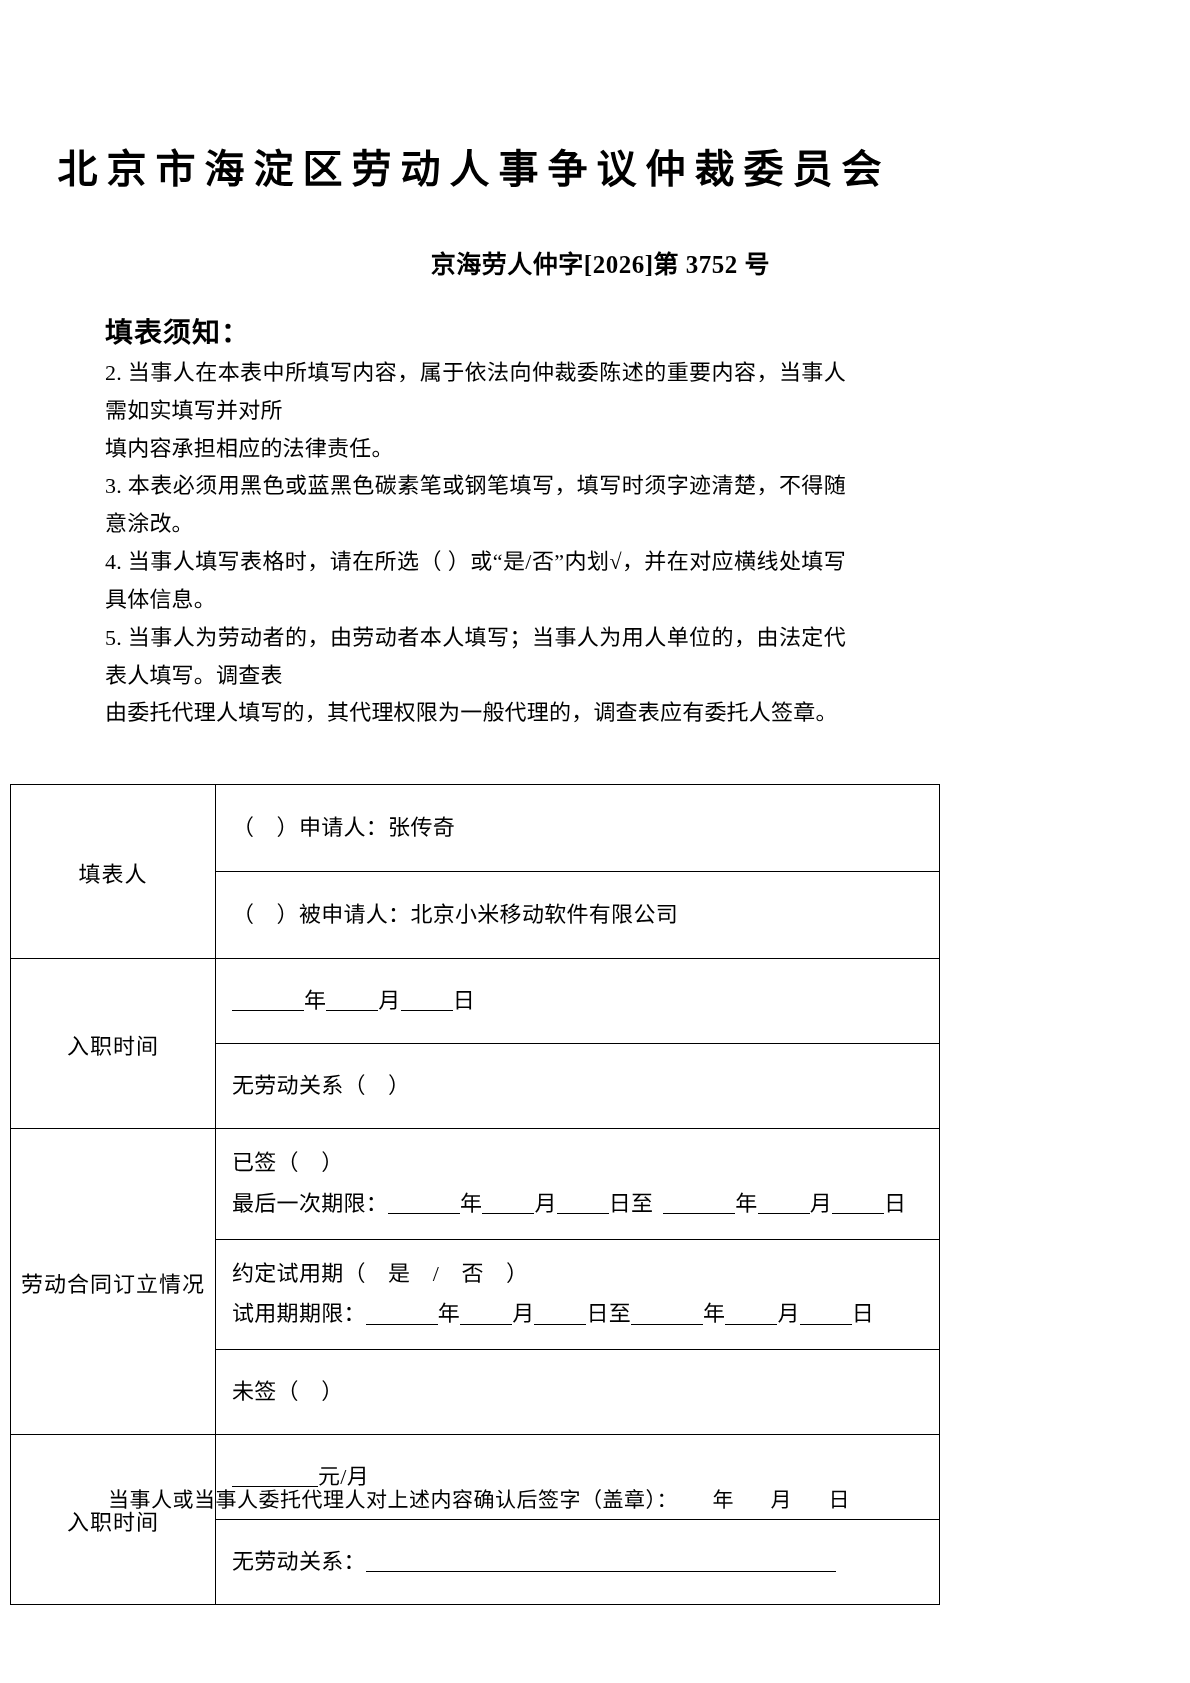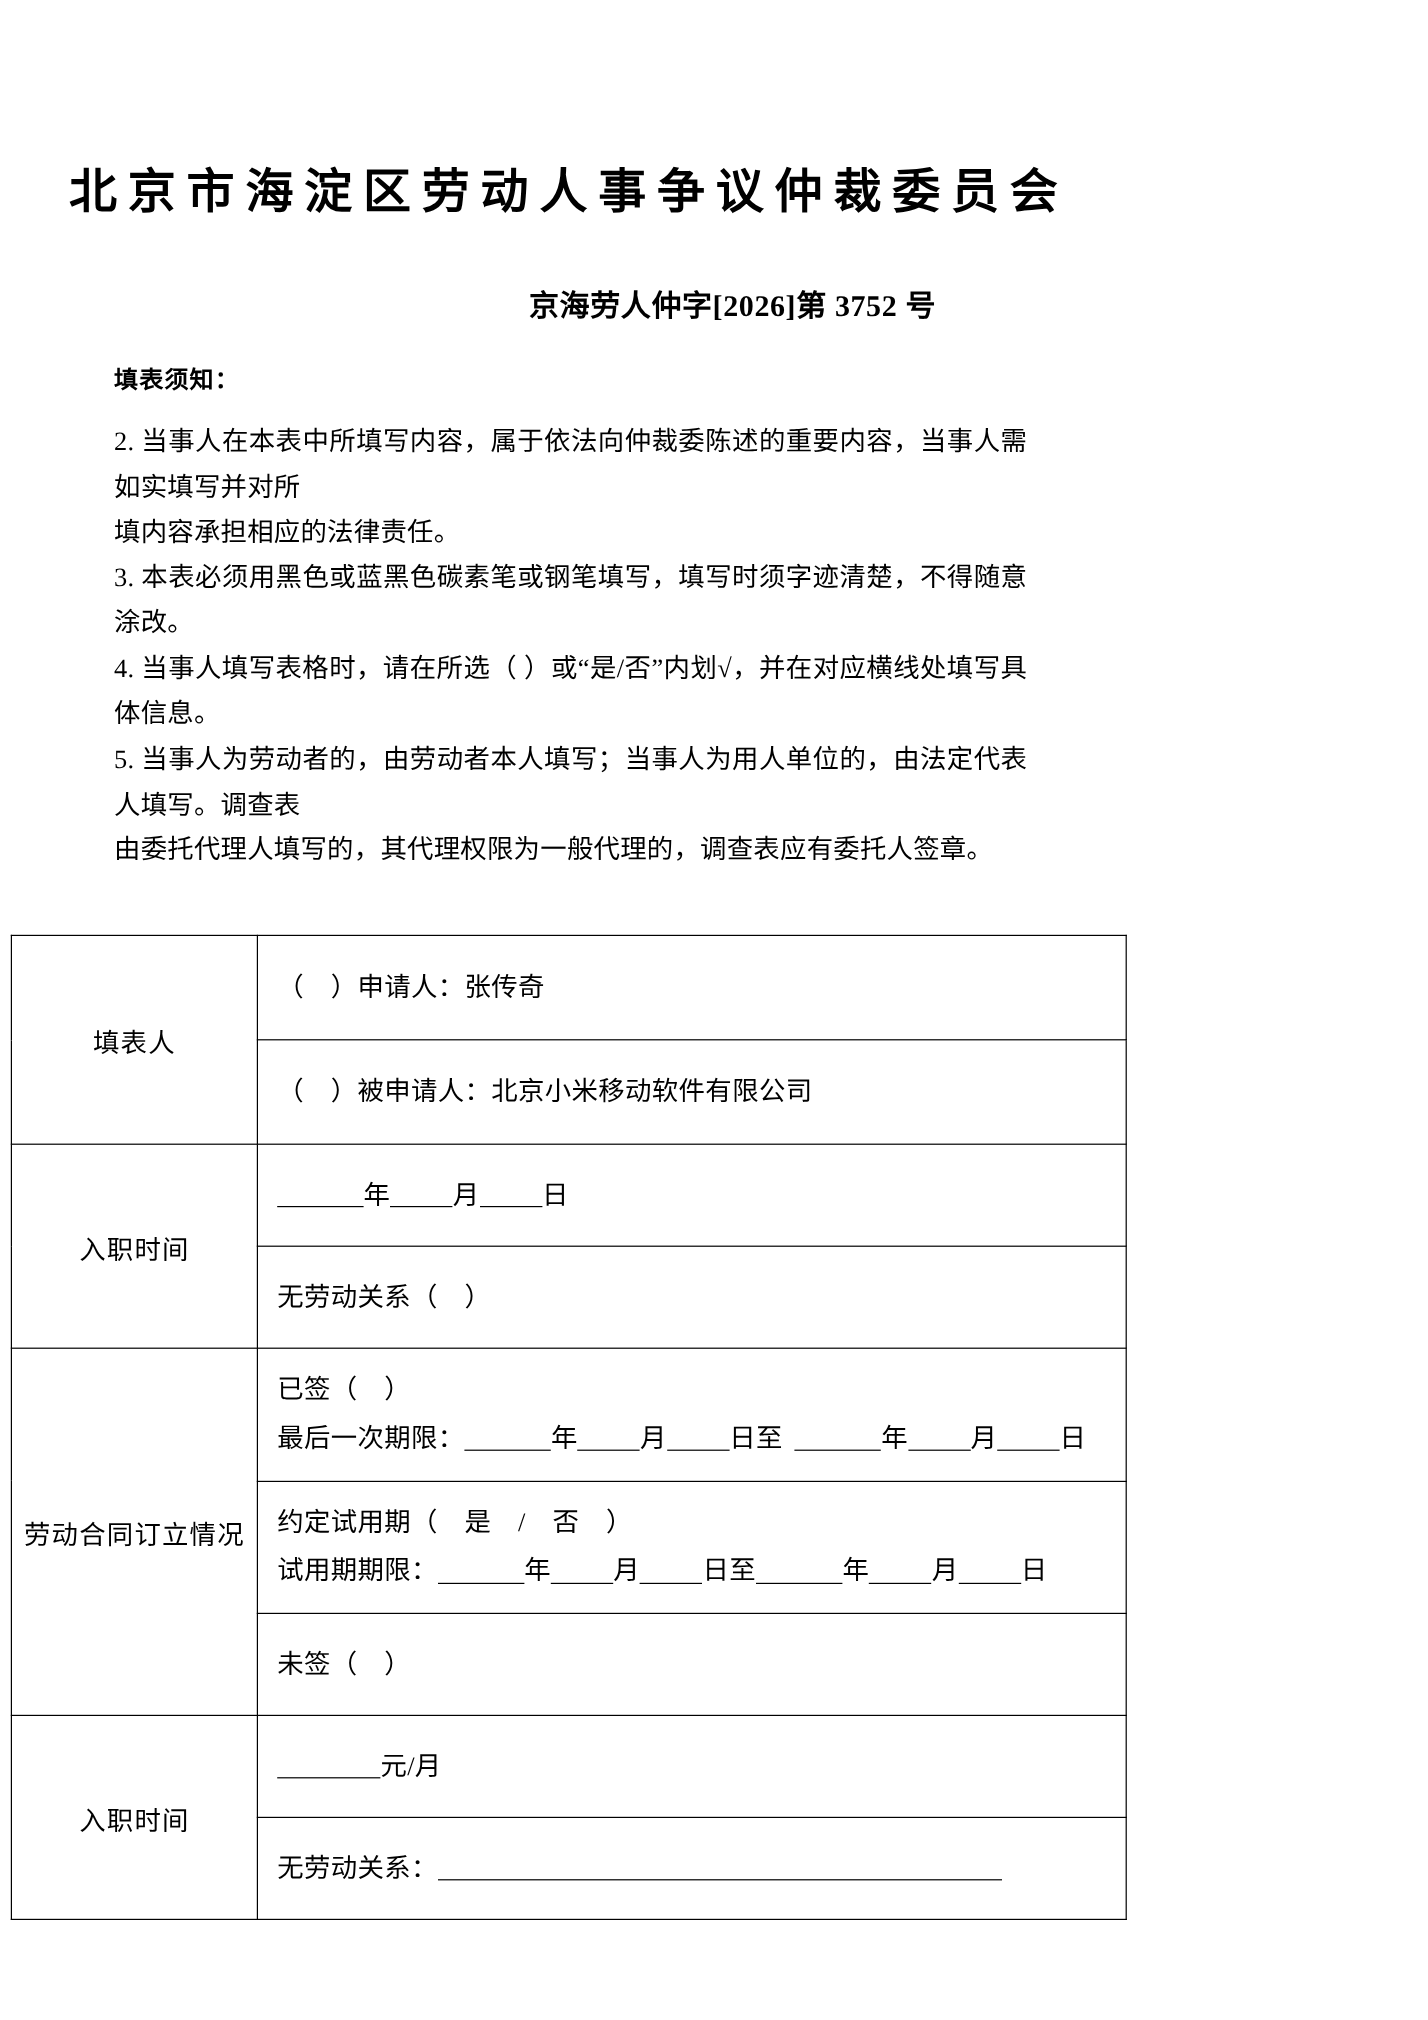--- a/index.html
+++ b/index.html
@@ -14,21 +14,21 @@
     font-family: "Liberation Serif", "DejaVu Serif", serif;
     color: #000000;
     position: relative;
     overflow: hidden;
   }
   .page {
     position: relative;
     width: 948px;
     height: 1683px;
     box-sizing: border-box;
-    padding: 0;
+    padding: 10px;
   }
 
   
   .title-main {
     text-align: center;
     font-size: 40px;
     font-weight: 700;
     letter-spacing: 9px;
     margin: 0;
     padding-top: 138px;
@@ -57,24 +57,24 @@
     font-weight: 700;
     letter-spacing: 0.5px;
   }
 
   
   .notice {
     padding: 0 92px 0 95px;
     margin-top: 30px;
   }
   .notice-heading {
-    font-size: 20px;
+    font-size: 28px;
     font-weight: 700;
     letter-spacing: 1px;
-    margin: 0 0 20px 0;
+    margin: 0 0 4px 0;
   }
   .notice-item {
     font-size: 22px;
     line-height: 1.72;
     margin: 0;
     letter-spacing: 0.2px;
     text-align: justify;
   }
 
   
@@ -218,14 +218,18 @@
       </tr>
       <tr>
         <td class="content-cell h-row-2">
           <span class="line"><span>无劳动关系：</span><span class="ul ul-long"></span></span>
         </td>
       </tr>
 
     </tbody>
   </table>
 
+  <div class="footer">
+    <span>当事人或当事人委托代理人对上述内容确认后签字（盖章）：</span>
+    <span class="footer-date"><span class="d">年</span><span class="d">月</span><span class="d">日</span></span>
+  </div>
 
 </div>
 
 </body></html>

